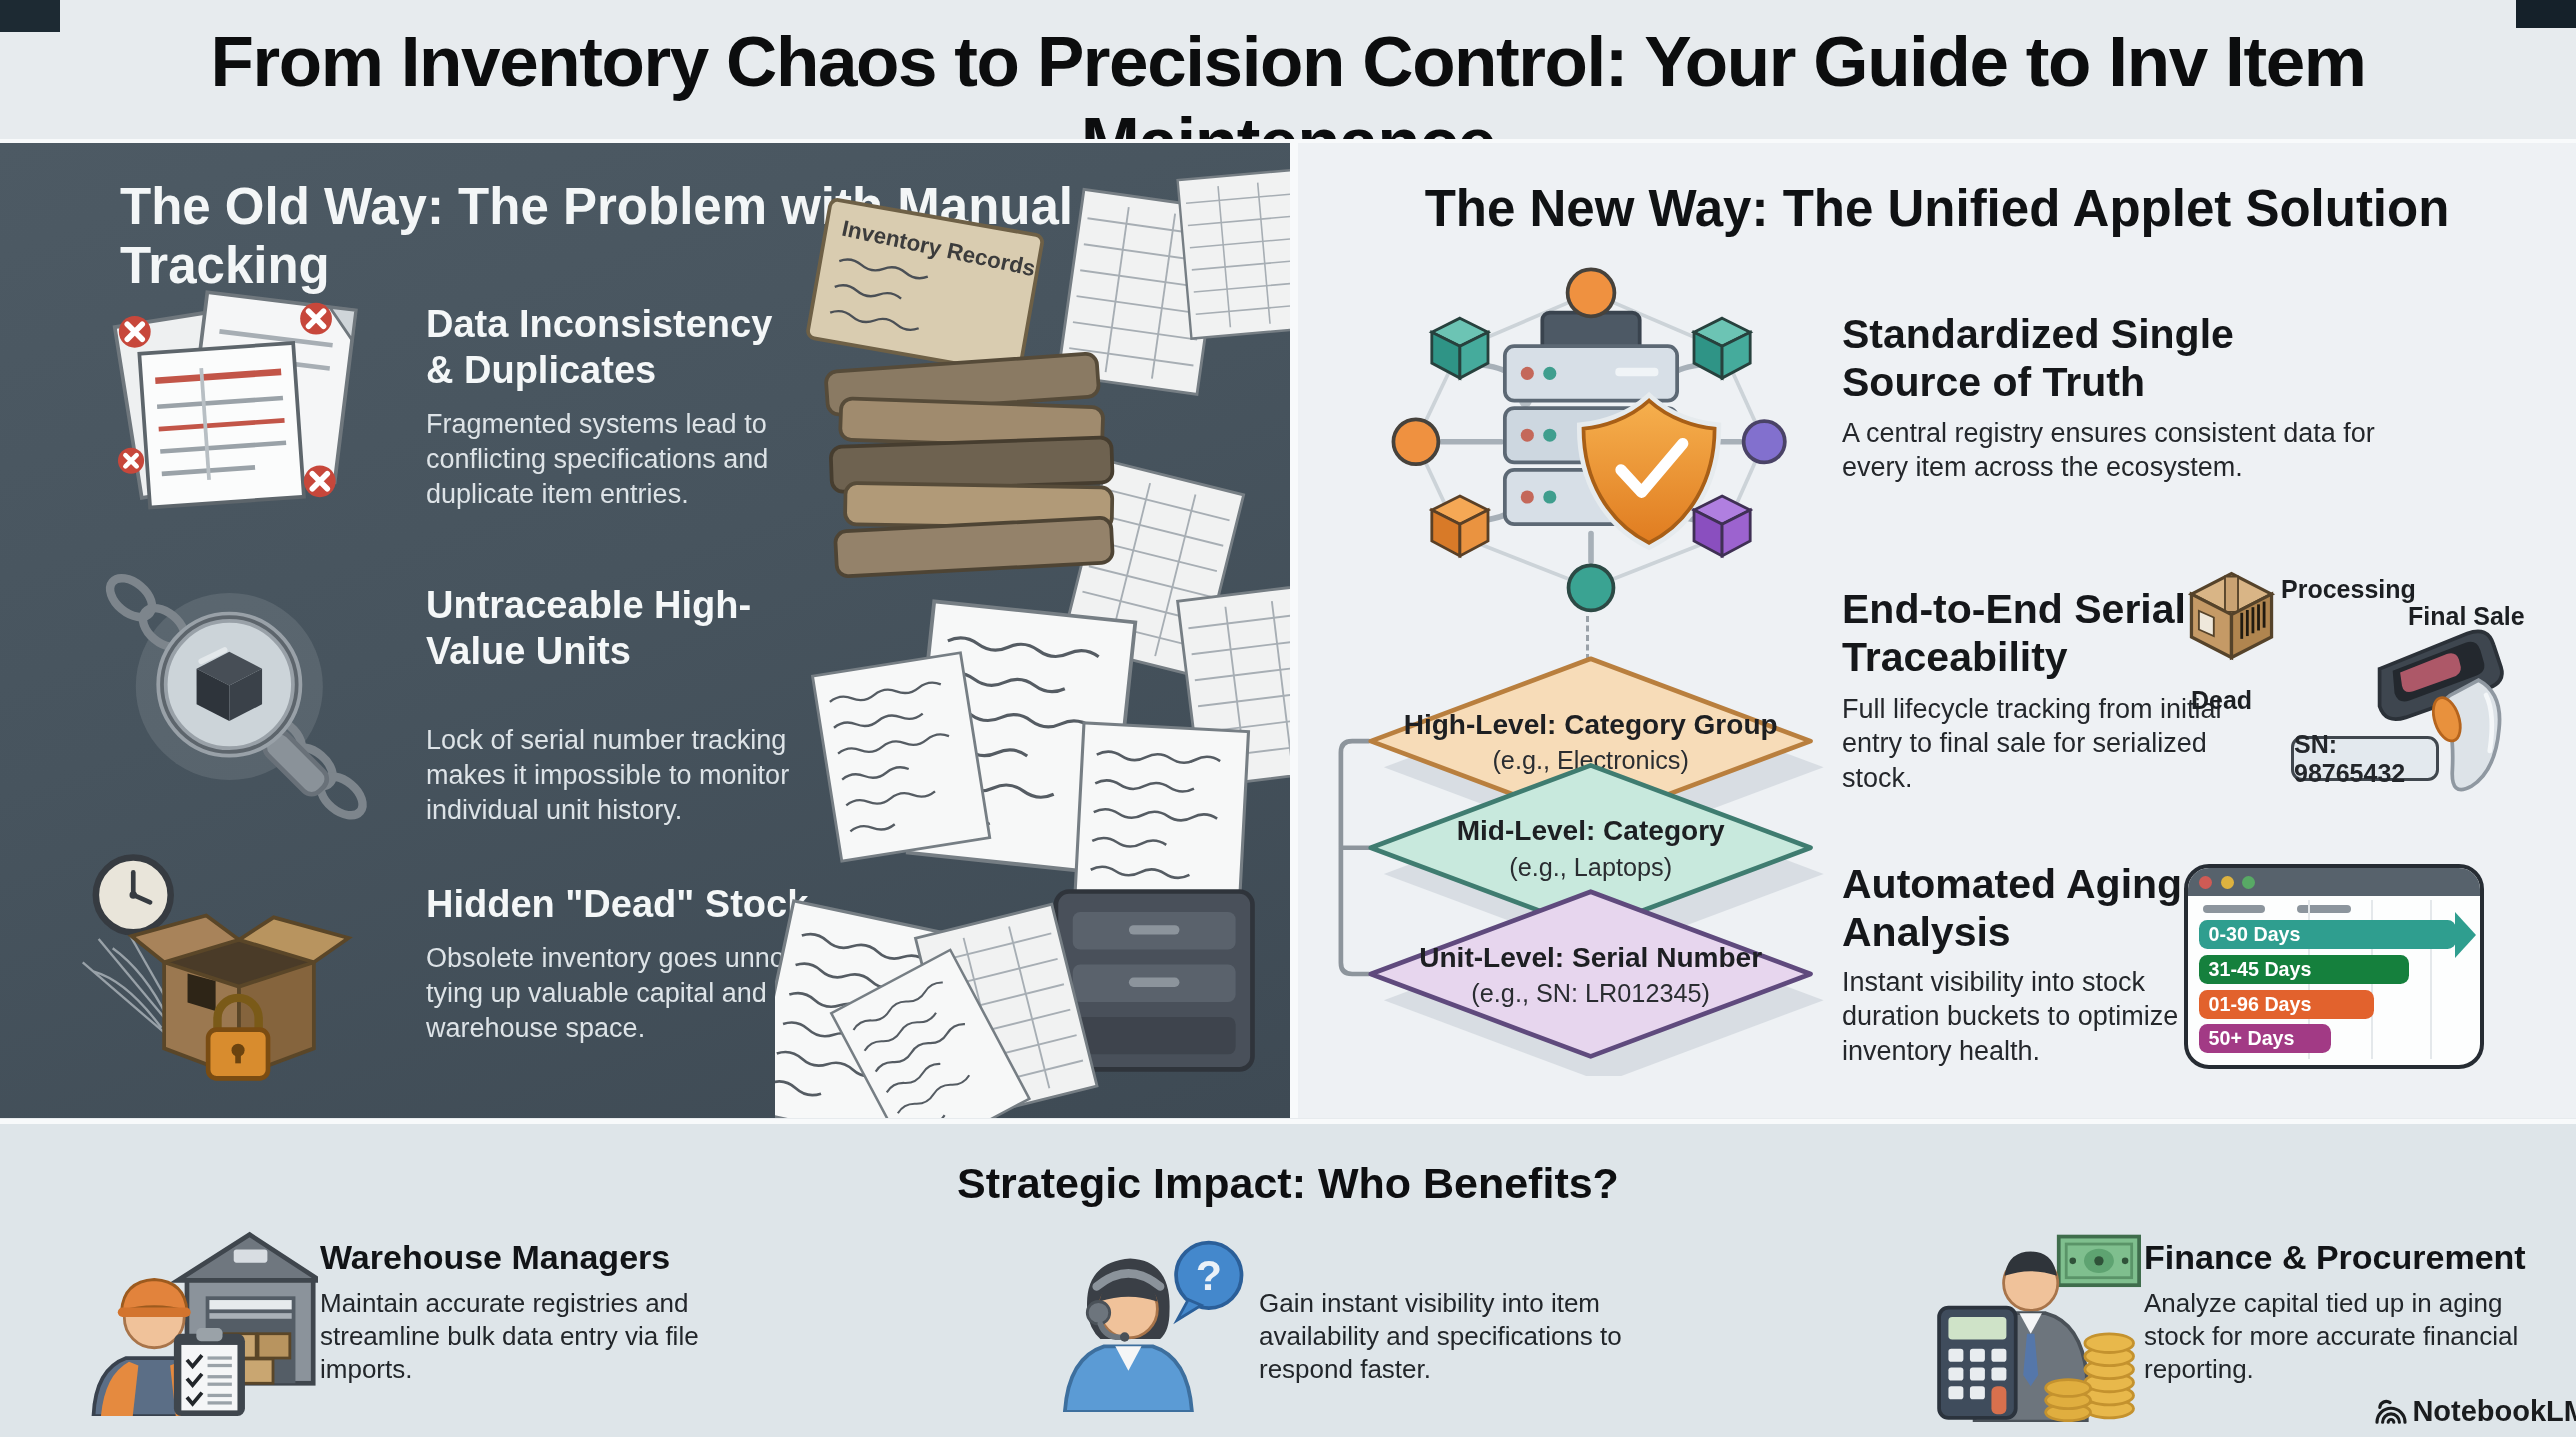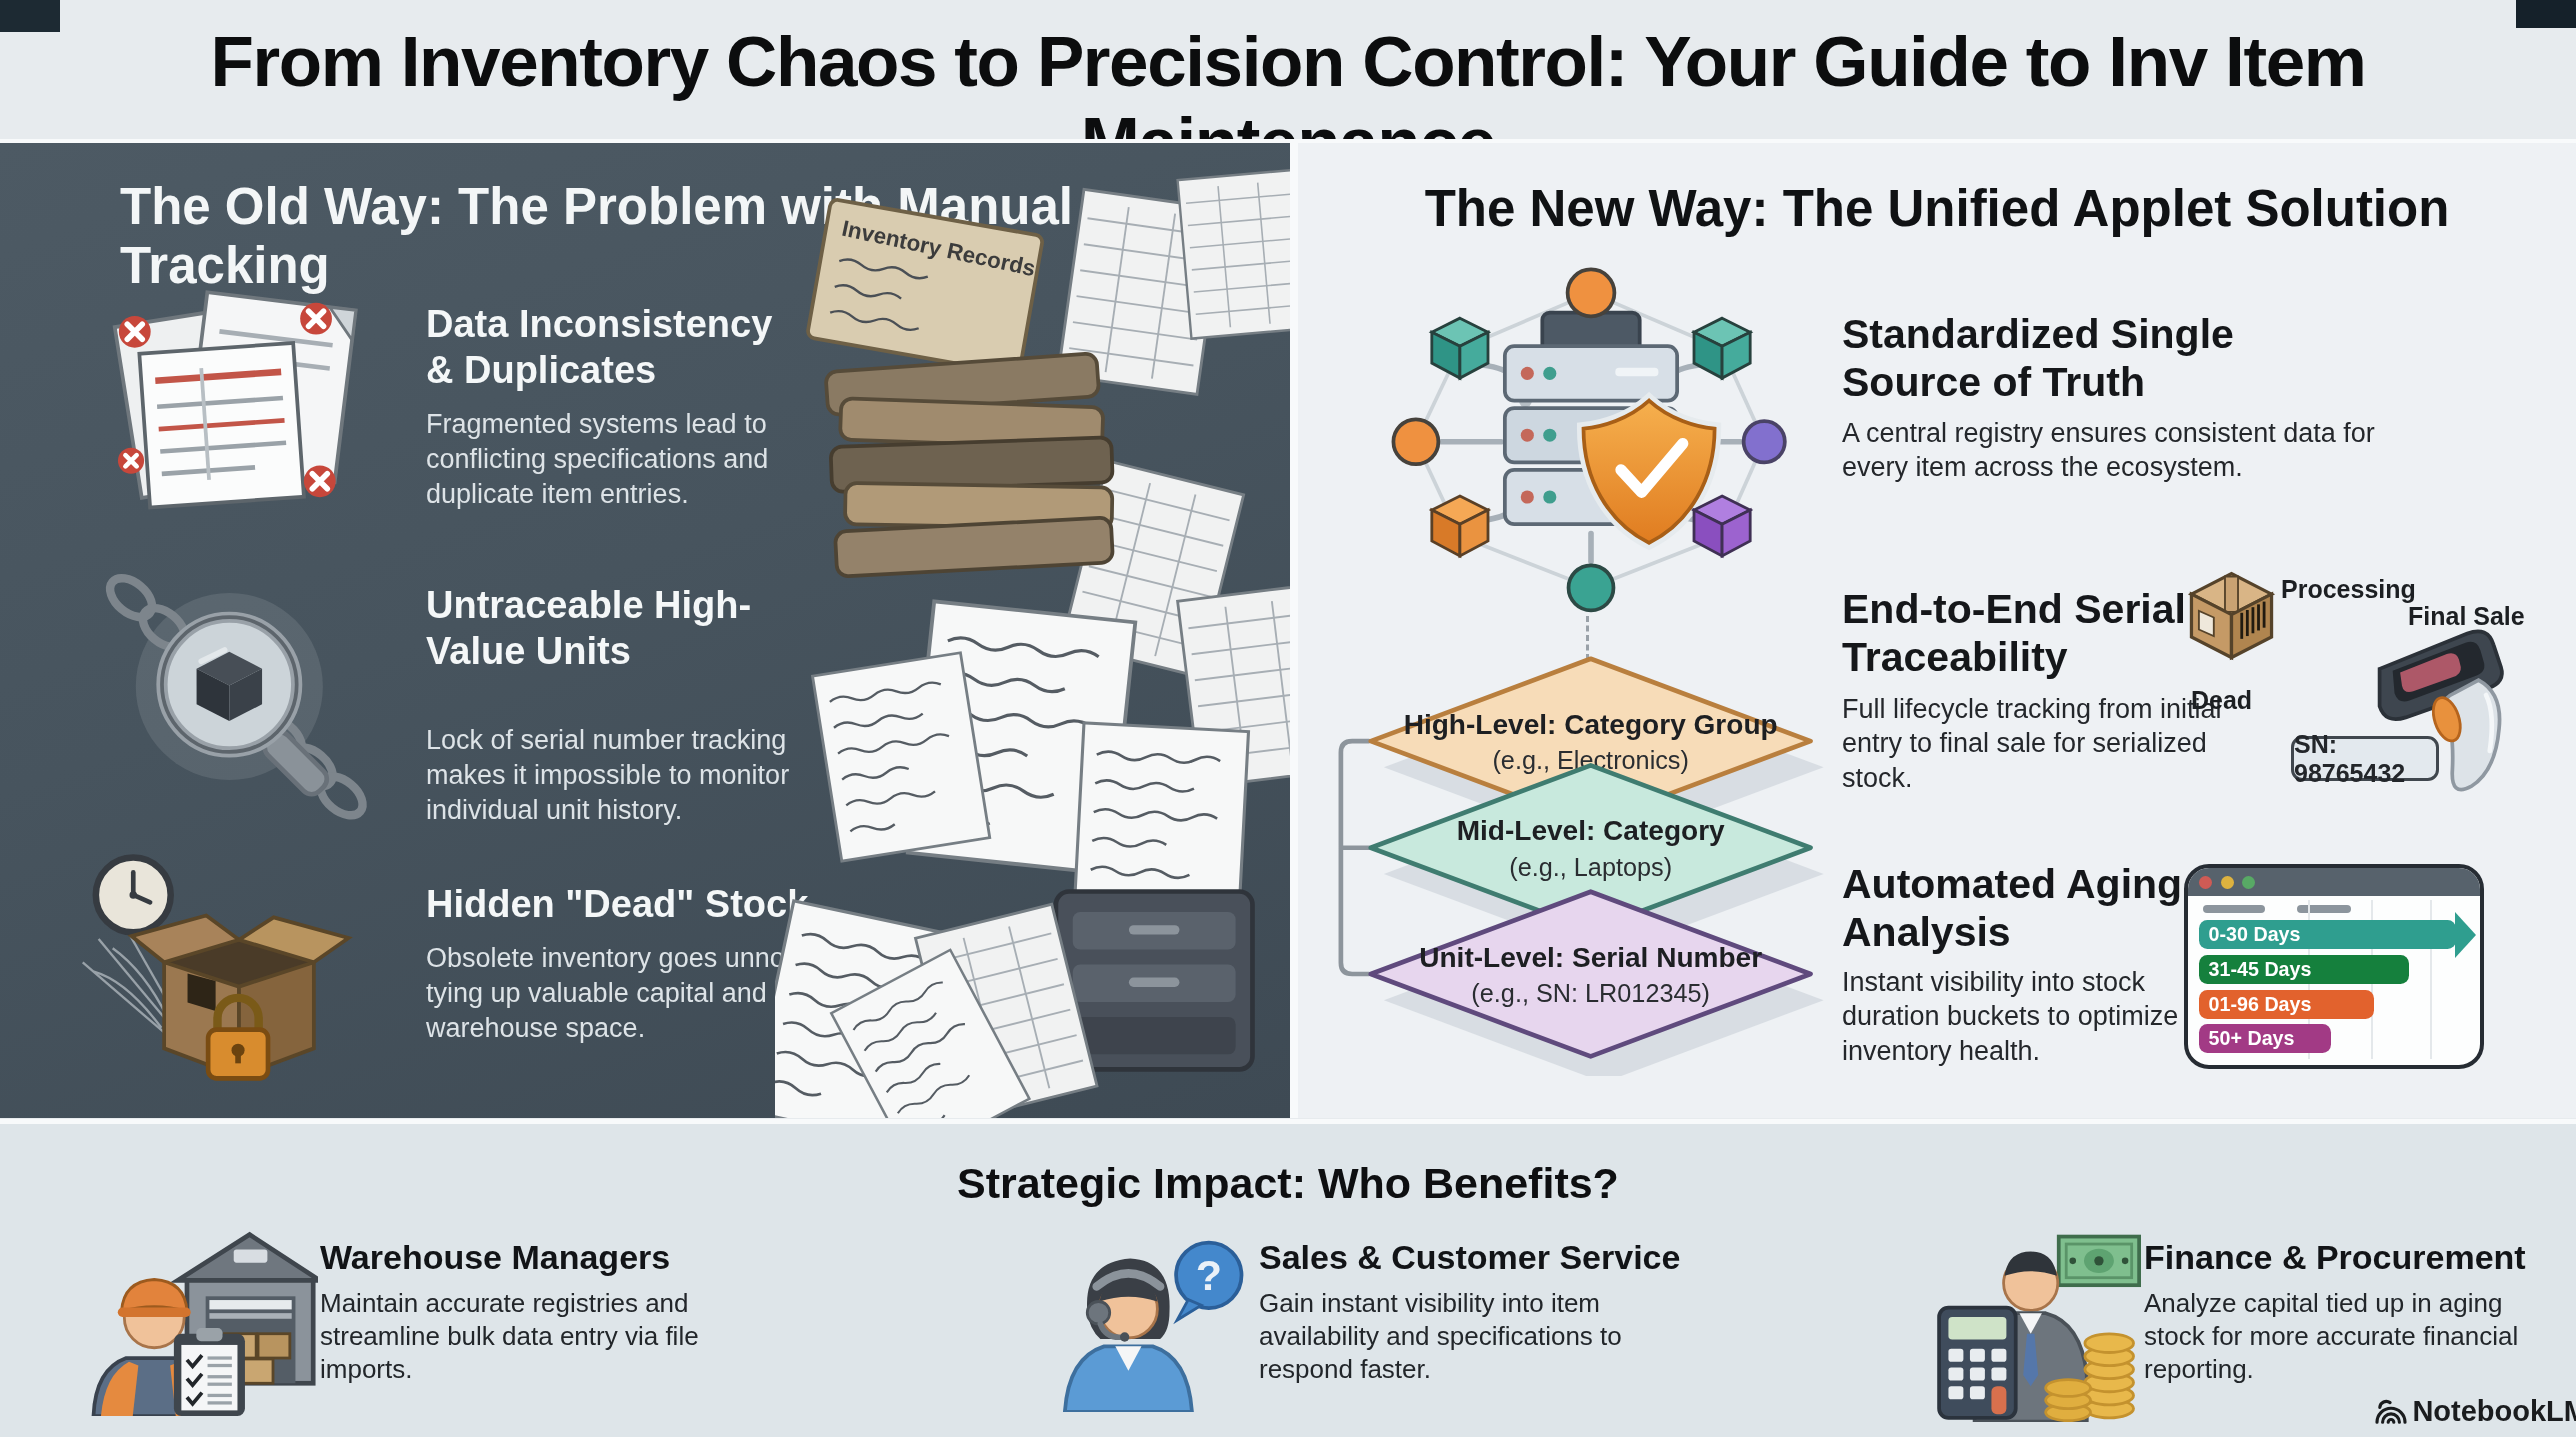--- a/index.html
+++ b/index.html
@@ -472,21 +472,20 @@
         <circle cx="86" cy="80" r="31" fill="#f0c29a" stroke="#a8744a" stroke-width="3"></circle>
         <path d="M55,72 Q60,46 86,46 Q112,46 117,72 Q86,62 55,72 Z" fill="#3a3f46"></path>
         <path d="M52,56 Q86,28 120,56" fill="none" stroke="#8b939b" stroke-width="9" stroke-linecap="round"></path>
         <circle cx="54" cy="84" r="12" fill="#6d757d" stroke="#4a5158" stroke-width="3"></circle>
         <path d="M56,96 Q62,112 80,110" fill="none" stroke="#6d757d" stroke-width="6" stroke-linecap="round"></path>
         <circle cx="82" cy="110" r="5" fill="#4a5158"></circle>
         <path d="M18,190 Q22,132 60,120 L112,120 Q150,132 154,190 Z" fill="#5b9bd5" stroke="#3d6f9e" stroke-width="4"></path>
         <polygon points="72,120 86,146 100,120" fill="#f5f6f7"></polygon>
       </g>
     </svg>
-    <div class="abs imp-title g2-t">Sales &amp; Customer Service</div>
     <div class="abs imp-desc g2-d">Gain instant visibility into item availability and specifications to respond faster.</div>
 
     <svg class="abs" style="left:1926px;top:101px" width="215" height="197" viewBox="0 0 230 210">
       <g>
         <rect x="142" y="12" width="86" height="52" fill="#7fbf8e" stroke="#3f6d4c" stroke-width="4"></rect>
         <rect x="150" y="20" width="70" height="36" fill="none" stroke="#5a9468" stroke-width="3"></rect>
         <ellipse cx="185" cy="38" rx="16" ry="13" fill="#5ea371"></ellipse>
         <circle cx="185" cy="38" r="5" fill="#2f5239"></circle>
         <circle cx="157" cy="38" r="3.5" fill="#2f5239"></circle>
           <circle cx="213" cy="38" r="3.5" fill="#2f5239"></circle>

